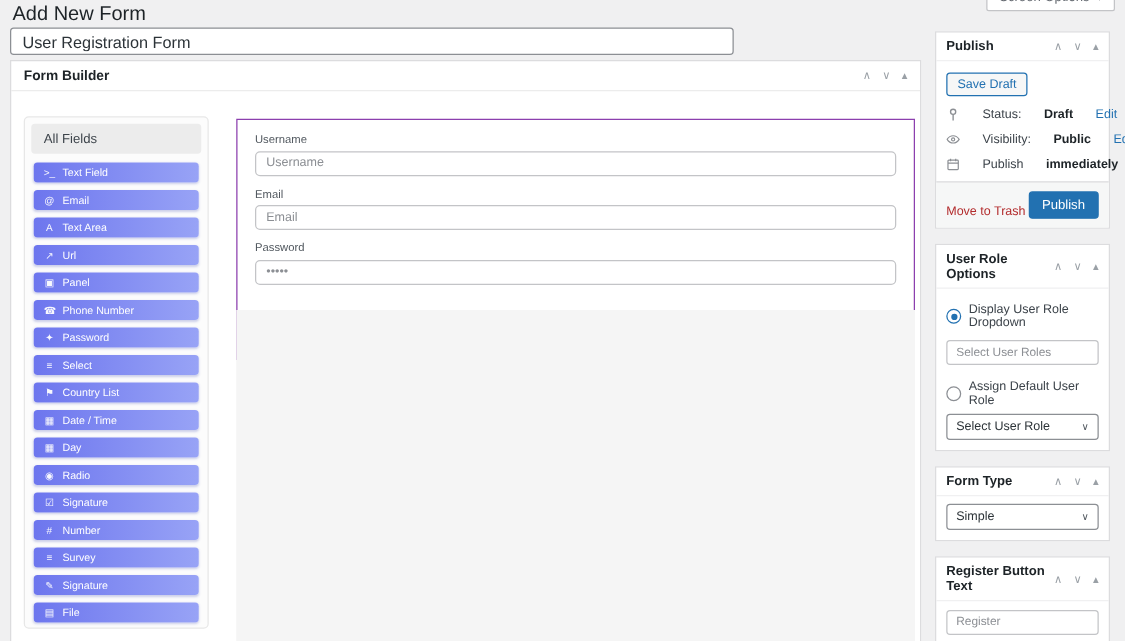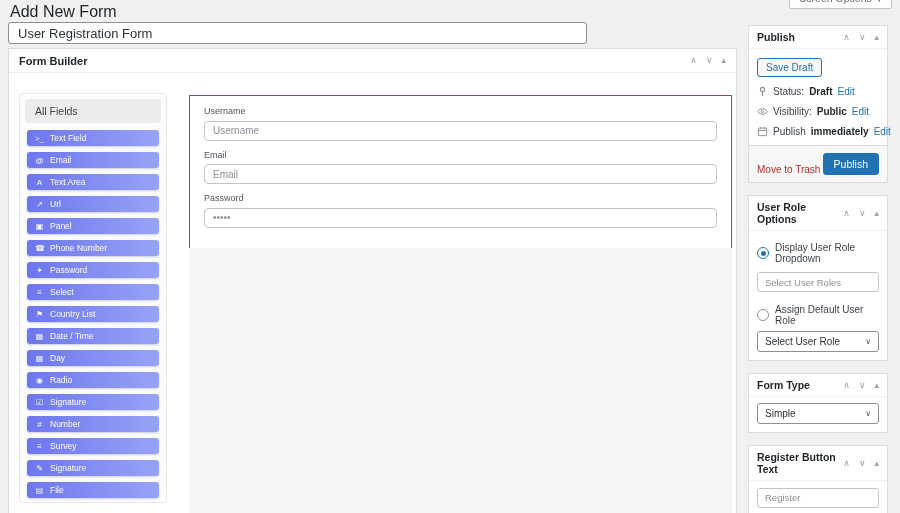--- a/index.html
+++ b/index.html
@@ -76,21 +76,21 @@
   .mb-header {
     padding:5px 8px; display:flex; align-items:center; justify-content:space-between;
     border-bottom:1px solid #f0f0f1;
   }
   .mb-header .mb-title { font-size:10.5px; font-weight:700; color:#1d2327; }
   .mb-body { padding:8px; }
   .btn-secondary {
     display:inline-block; background:#f6f7f7; border:1px solid #2271b1;
     color:#2271b1; border-radius:3px; font-size:10px; padding:3px 8px; cursor:pointer;
   }
-  .misc-row { display:flex; align-items:center; gap:5px; margin-top:9px; font-size:10px; color:#3c434a; }
+  .misc-row { display:flex; align-items:center; gap:18px; margin-top:9px; font-size:10px; color:#3c434a; }
   .misc-row svg { flex:0 0 auto; }
   .misc-row b { color:#1d2327; }
   .link-blue { color:#2271b1; text-decoration:none; cursor:pointer; }
   .publish-footer {
     border-top:1px solid #dcdcde; background:#f6f7f7; padding:7px 8px;
     display:flex; align-items:flex-end; justify-content:space-between;
   }
   .link-red { color:#b32d2e; font-size:10px; text-decoration:none; cursor:pointer; }
   .btn-primary {
     background:#2271b1; border:1px solid #2271b1; color:#fff;

